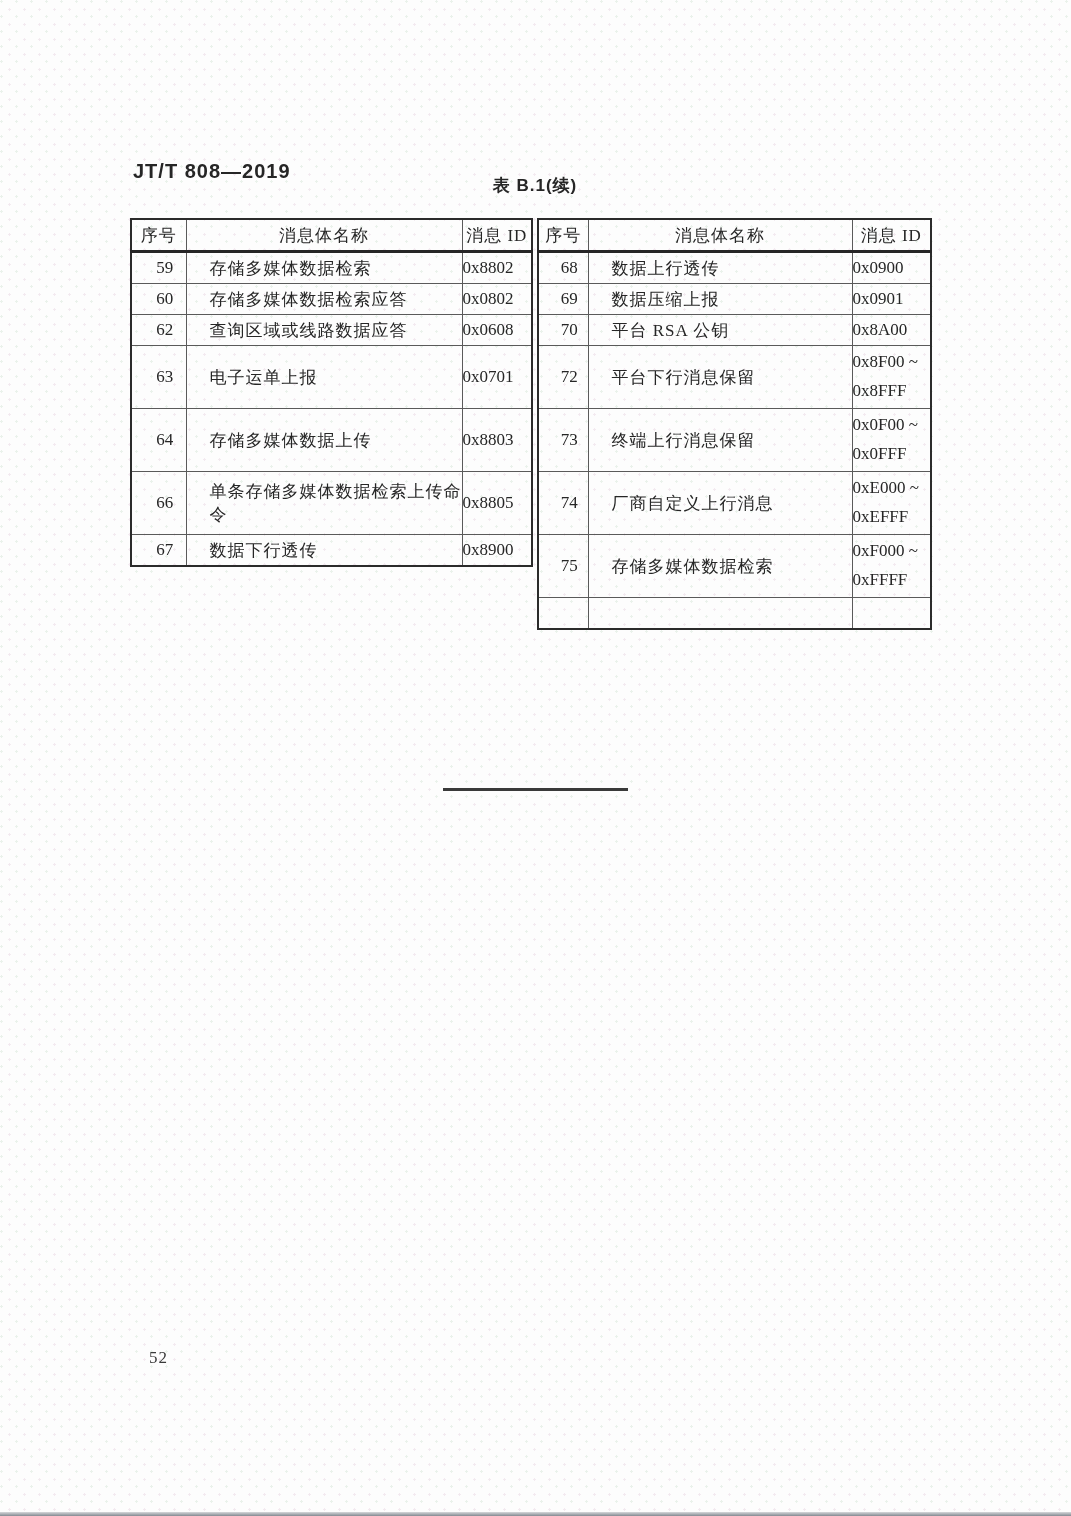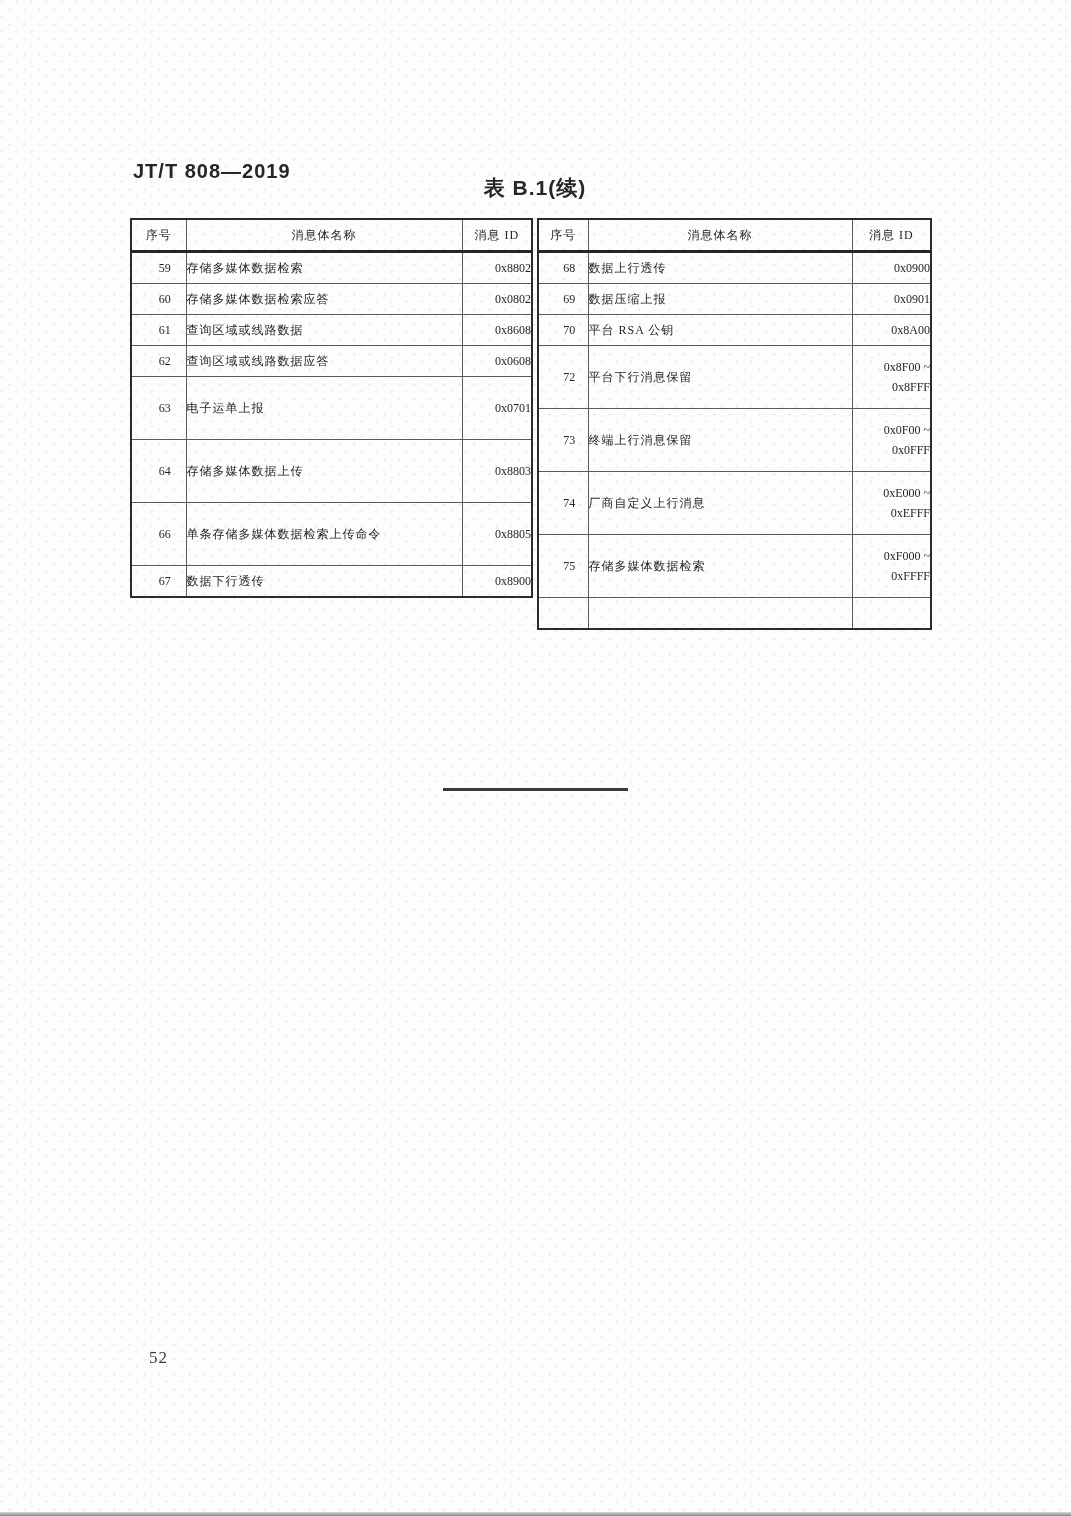--- a/index.html
+++ b/index.html
@@ -20,51 +20,51 @@
   }
   .doc-header{
     position:absolute;left:133px;top:116px;
     font-family:"Liberation Sans","DejaVu Sans",sans-serif;
     font-size:20px;font-weight:700;letter-spacing:1px;color:#262626;margin-top:44px;
   }
   .table-title{
     position:absolute;left:130px;top:174px;width:810px;
     text-align:center;
     font-family:"Liberation Sans","DejaVu Sans",sans-serif;
-    font-size:21px;font-weight:700;color:#262626;letter-spacing:1px;
+    font-size:17px;font-weight:700;color:#262626;letter-spacing:1px;
   }
   .tables-wrap{
     position:absolute;left:130px;top:218px;
     display:flex;gap:4px;align-items:flex-start;
   }
   table{
     border-collapse:collapse;
     border:2px solid #2b2b2b;
     table-layout:fixed;
-    font-size:12px;
+    font-size:17px;
     color:#262626;
     font-family:Liberation Serif, serif;
   }
   th,td{
     border:1px solid #5a5a5a;
     padding:0;
     overflow:hidden;
   }
   thead th{
     height:30px;
     border-bottom:3px solid #262626;
     font-weight:400;
     text-align:center;
     letter-spacing:1px;
   }
   td{height:30px;vertical-align:middle;}
   tr.tall td{height:62px;}
   .cell-no{text-align:center;padding-left:12px;}
-  .cell-name{text-align:left;letter-spacing:1px;}
-  .cell-id{text-align:right;white-space:pre-line;line-height:1.7;}
+  .cell-name{text-align:left;padding-left:23px;letter-spacing:1px;}
+  .cell-id{text-align:left;white-space:pre-line;line-height:1.7;}
   .t-left .col-no{width:55px;}
   .t-left .col-name{width:276px;}
   .t-left .col-id{width:70px;}
   .t-right .col-no{width:50px;}
   .t-right .col-name{width:264px;}
   .t-right .col-id{width:79px;}
   .end-rule{
     position:absolute;left:443px;top:788px;width:185px;height:3px;
     background:#3a3a3a;
   }
@@ -106,25 +106,20 @@
           <td class="cell-no">59</td>
           <td class="cell-name">存储多媒体数据检索</td>
           <td class="cell-id">0x8802</td>
         </tr>
         <tr>
           <td class="cell-no">60</td>
           <td class="cell-name">存储多媒体数据检索应答</td>
           <td class="cell-id">0x0802</td>
         </tr>
         <tr>
-          <td class="cell-no">61</td>
-          <td class="cell-name">查询区域或线路数据</td>
-          <td class="cell-id">0x8608</td>
-        </tr>
-        <tr>
           <td class="cell-no">62</td>
           <td class="cell-name">查询区域或线路数据应答</td>
           <td class="cell-id">0x0608</td>
         </tr>
         <tr class="tall">
           <td class="cell-no">63</td>
           <td class="cell-name">电子运单上报</td>
           <td class="cell-id">0x0701</td>
         </tr>
         <tr class="tall">

